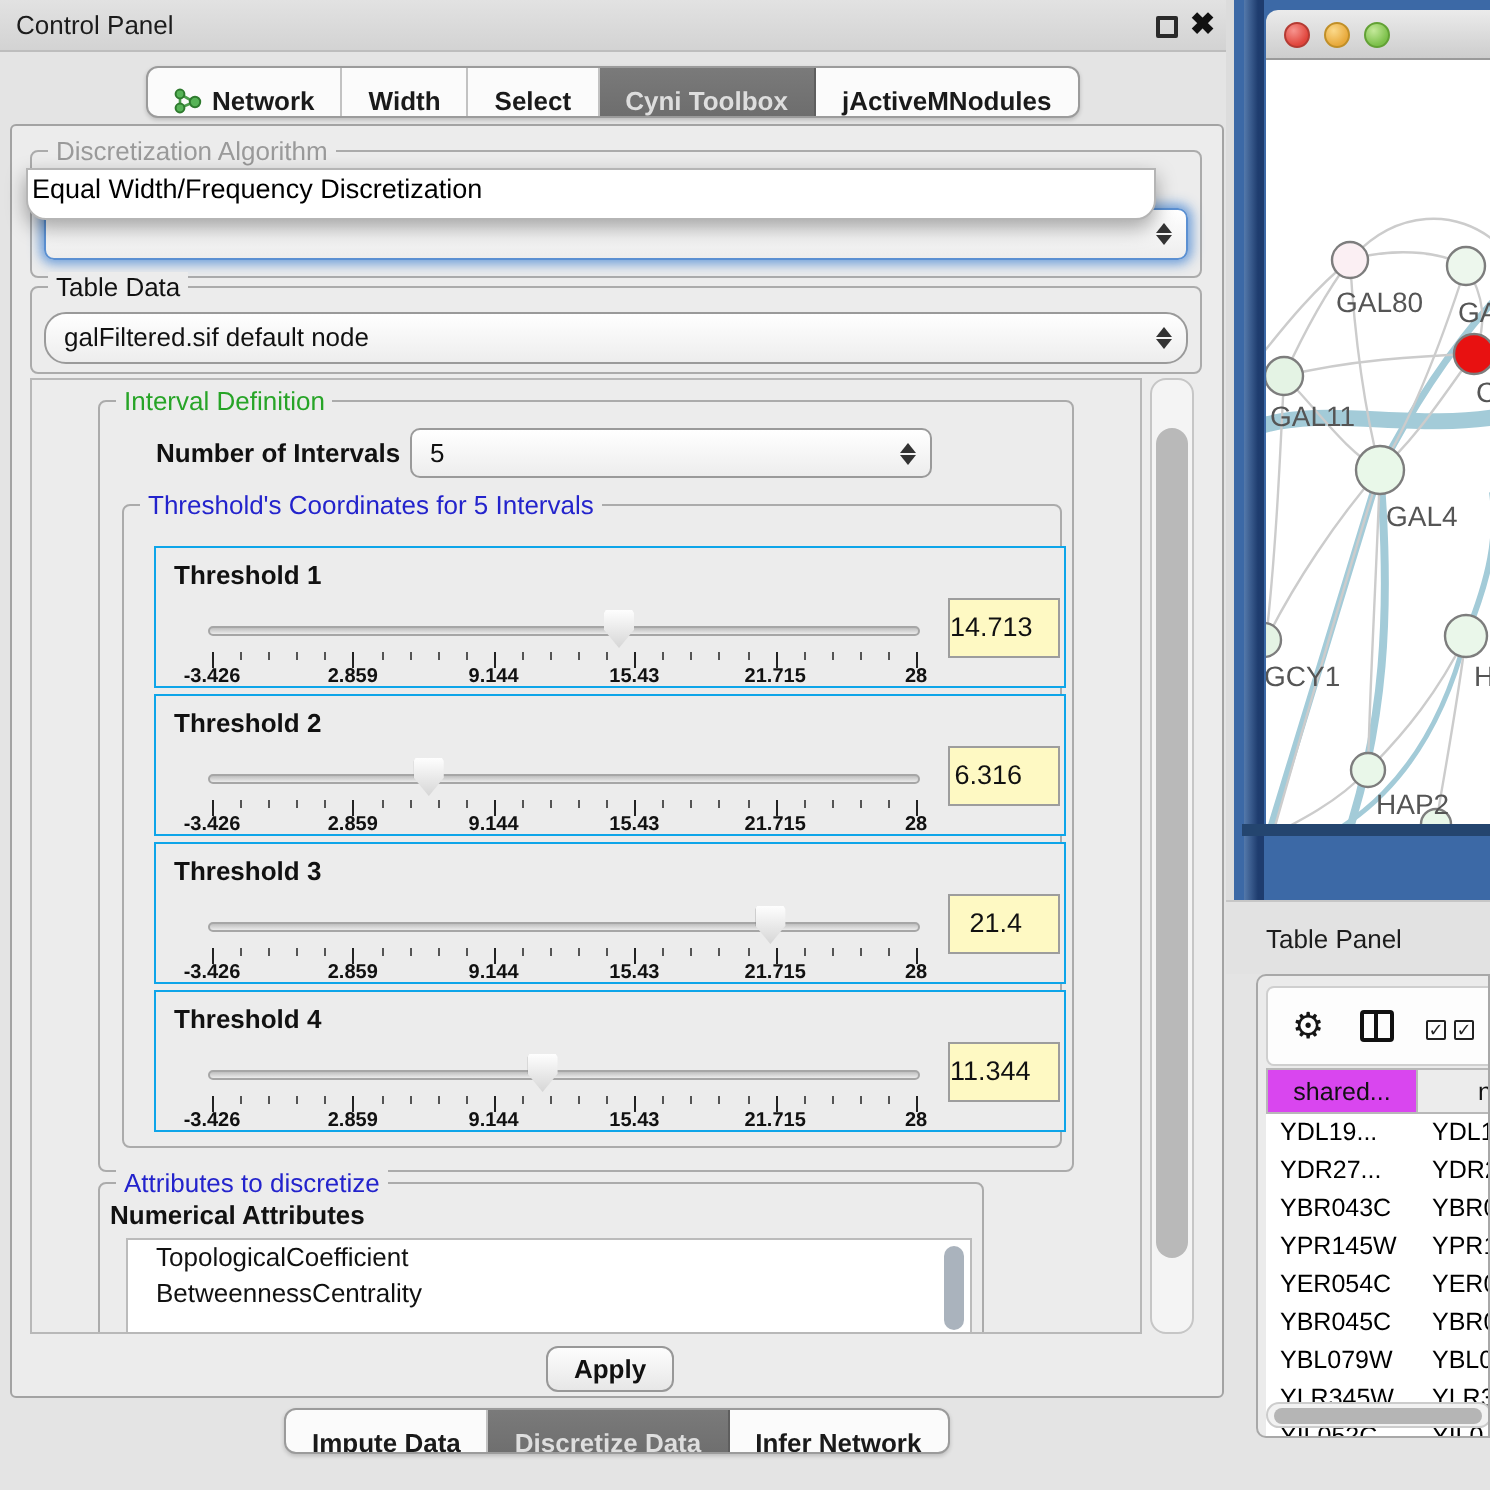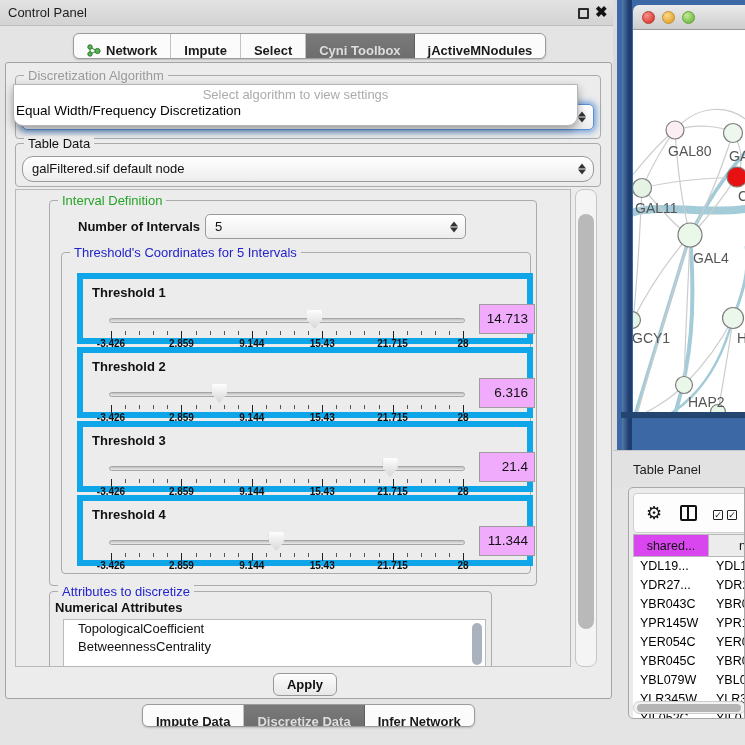--- a/index.html
+++ b/index.html
@@ -36,29 +36,29 @@
   .popup-prompt{font-size:13px;color:#ababab;text-align:center;height:16px;line-height:15px;}
   .popup-item{font-size:13.5px;color:#000;height:16px;line-height:16px;padding-left:2px;white-space:nowrap;}
   .popup-item.bold{font-weight:bold;}
 
   
   #scroll-viewport{position:absolute;left:9px;top:126px;width:556px;height:478px;border:1px solid #b8b8b8;background:#ececec;overflow:hidden;}
   .vscroll{position:absolute;background:#f4f4f4;border:1px solid #c6c6c6;border-radius:8px;}
   .vscroll .thumb{position:absolute;left:2px;right:2px;background:#b9b9b9;border-radius:8px;}
 
   
-  .th-panel{position:absolute;left:15px;width:456px;height:71px;border:6px solid #0ea5e9;background:#ececec;}
+  .th-panel{position:absolute;left:15px;width:456px;height:71px;border:1px solid #0ea5e9;background:#ececec;}
   .th-label{position:absolute;left:9px;top:6px;font-size:13px;font-weight:bold;color:#111;}
   .th-track{position:absolute;left:26px;top:39px;width:356px;height:5px;border:1px solid #a6a6a6;border-radius:3px;background:linear-gradient(#bfbfbf,#ebebeb);}
   .th-handle{position:absolute;top:31px;width:15px;height:19px;background:linear-gradient(#fefefe,#d6d6d6);clip-path:polygon(6% 0,94% 0,100% 8%,100% 52%,50% 100%,0 52%,0 8%);filter:drop-shadow(0 0 1px #777);}
   .tick{position:absolute;width:1px;background:#555;top:52px;}
   .tick.major{height:8px;background:#222;}
   .tick.minor{height:4px;}
   .tick-label{position:absolute;top:59px;transform:translateX(-50%);font-size:10px;font-weight:bold;color:#111;white-space:nowrap;}
-  .th-value{position:absolute;left:396px;top:25px;width:56px;height:30px;background:#f0abfc;border:1px solid #9d9d9d;font-size:13.5px;color:#111;text-align:right;line-height:28px;padding-right:6px;}
+  .th-value{position:absolute;left:396px;top:25px;width:56px;height:30px;background:#fef9c3;border:1px solid #9d9d9d;font-size:13.5px;color:#111;text-align:right;line-height:28px;padding-right:18px;}
 
   
   #attr-list{position:absolute;left:13px;top:27px;width:423px;height:72px;background:#fff;border:1px solid #bbb;overflow:hidden;}
   .attr-item{font-size:13px;color:#111;padding-left:14px;line-height:18px;white-space:nowrap;}
   #attr-scroll-thumb{position:absolute;right:3px;top:3px;width:10px;height:42px;background:#aab3bd;border-radius:6px;}
 
   #apply-btn{position:absolute;left:267px;top:610px;width:64px;height:23px;background:linear-gradient(#fdfdfd,#e7e7e7);border:1px solid #989898;border-radius:6px;font-size:13px;font-weight:bold;color:#111;text-align:center;line-height:21px;}
 
   
   #right-gap{position:absolute;left:613px;top:0;width:8px;height:455px;background:#dcdcdc;}
@@ -110,21 +110,21 @@
           <line x1="3" y1="4" x2="10" y2="8" stroke="#4d9e4d" stroke-width="1.3"></line>
           <line x1="3" y1="11" x2="10" y2="8" stroke="#4d9e4d" stroke-width="1.3"></line>
           <line x1="3" y1="4" x2="3" y2="11" stroke="#4d9e4d" stroke-width="1.3"></line>
           <circle cx="3" cy="4" r="2.2" fill="#57b357" stroke="#2e7a2e"></circle>
           <circle cx="3" cy="11" r="2.2" fill="#57b357" stroke="#2e7a2e"></circle>
           <circle cx="10.5" cy="8" r="2.6" fill="#57b357" stroke="#2e7a2e"></circle>
         </svg>
         <span>Network</span>
       </div>
       <div class="seg">
-        <span>Impute</span>
+        <span>Width</span>
       </div>
       <div class="seg">
         <span>Select</span>
       </div>
       <div class="seg sel">
         <span>Cyni Toolbox</span>
       </div>
       <div class="seg">
         <span>jActiveMNodules</span>
       </div>
@@ -336,21 +336,20 @@
     </div>
 
     <div class="vscroll" style="left:569px;top:126px;width:22px;height:478px;">
       <div class="thumb" style="top:24px;height:415px;"></div>
     </div>
 
     <div id="apply-btn">Apply</div>
   </div>
 
   <div id="algo-popup">
-    <div class="popup-prompt">Select algorithm to view settings</div>
     <div id="popup-items">
         <div class="popup-item">Equal Width/Frequency Discretization</div>
       </div>
   </div>
 
   <div class="segbar" id="bottom-tabbar" style="left:142px;top:704px;height:23px;">
       <div class="seg">
         <span>Impute Data</span>
       </div>
       <div class="seg sel">

